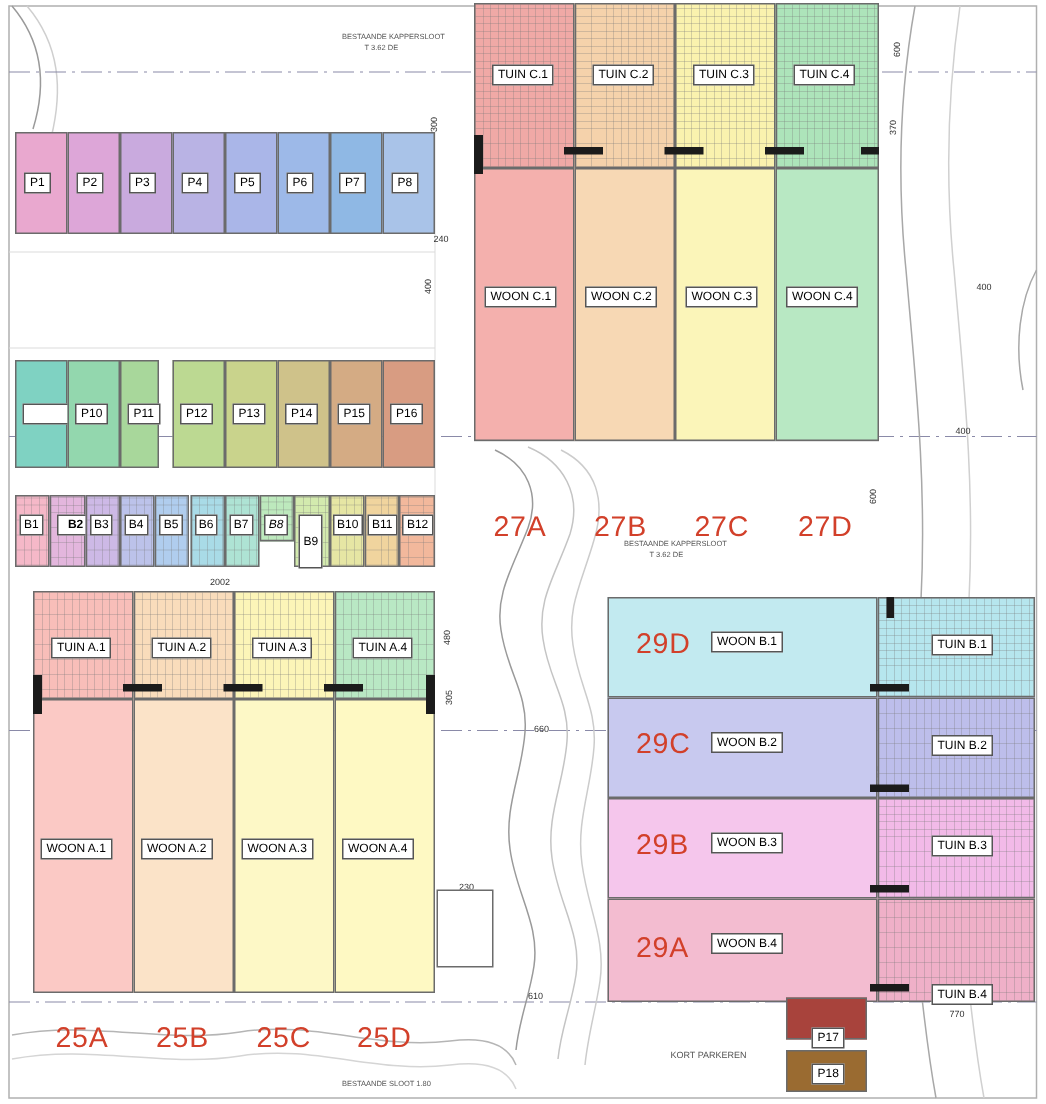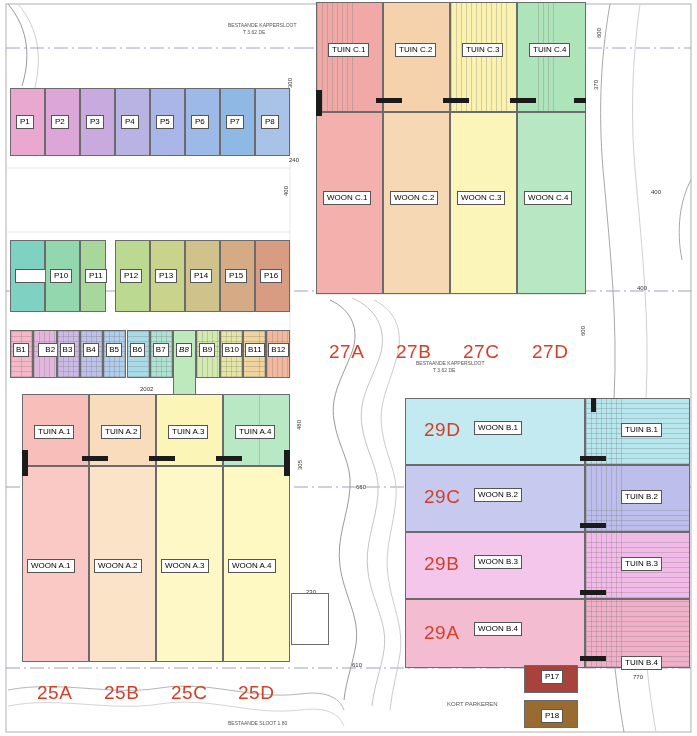--- a/index.html
+++ b/index.html
@@ -185,42 +185,42 @@
     <div class="cell" style="left:245px;top:0px;width:35px;height:72px;background:#d89c82;">
       <div class="tag" style="left:4px;top:28px;">P16</div>
     </div>
   </div>
 
   <div class="abs" style="left:10px;top:330px;width:280px;height:48px;">
     <div class="cell hatch" style="left:0px;top:0px;width:23.3px;height:48px;background-color:#f5b8c8;">
       <div class="tag" style="left:2px;top:12px;padding:1px 2px;">B1</div>
     </div>
     <div class="cell hatch" style="left:23.3px;top:0px;width:23.3px;height:48px;background-color:#e3b6dd;">
-      <div class="tag" style="left:4px;top:12px;padding:1px 6px;">B2</div>
+      <div class="tag" style="left:4px;top:12px;padding:1px 6px;font-weight:bold;">B2</div>
     </div>
     <div class="cell hatch" style="left:46.6px;top:0px;width:23.3px;height:48px;background-color:#cdb9e6;">
       <div class="tag" style="left:2px;top:12px;padding:1px 2px;">B3</div>
     </div>
     <div class="cell hatch" style="left:69.9px;top:0px;width:23.3px;height:48px;background-color:#bcc2ea;">
       <div class="tag" style="left:2px;top:12px;padding:1px 2px;">B4</div>
     </div>
     <div class="cell hatch" style="left:93.2px;top:0px;width:23.3px;height:48px;background-color:#b0cdee;">
       <div class="tag" style="left:2px;top:12px;padding:1px 2px;">B5</div>
     </div>
     <div class="cell hatch" style="left:116.5px;top:0px;width:23.3px;height:48px;background-color:#a9dbe7;">
       <div class="tag" style="left:2px;top:12px;padding:1px 2px;">B6</div>
     </div>
     <div class="cell hatch" style="left:139.8px;top:0px;width:23.3px;height:48px;background-color:#aee3d4;">
       <div class="tag" style="left:2px;top:12px;padding:1px 2px;">B7</div>
     </div>
-    <div class="cell hatch" style="left:163.1px;top:0px;width:23.3px;height:65px;background-color:#bde9bd;font-style:italic;">
+    <div class="cell hatch" style="left:163.1px;top:0px;width:23.3px;height:31px;background-color:#bde9bd;font-style:italic;">
       <div class="tag" style="left:2px;top:12px;padding:1px 2px;">B8</div>
     </div>
     <div class="cell hatch" style="left:186.4px;top:0px;width:23.3px;height:48px;background-color:#d3eaae;">
-      <div class="tag" style="left:2px;top:12px;padding:1px 2px;">B9</div>
+      <div class="tag" style="left:2px;top:12px;padding:12px 2px;">B9</div>
     </div>
     <div class="cell hatch" style="left:209.7px;top:0px;width:23.3px;height:48px;background-color:#e6e6a4;">
       <div class="tag" style="left:1px;top:12px;padding:1px 2px;">B10</div>
     </div>
     <div class="cell hatch" style="left:233px;top:0px;width:23.3px;height:48px;background-color:#f0d49e;">
       <div class="tag" style="left:1px;top:12px;padding:1px 2px;">B11</div>
     </div>
     <div class="cell hatch" style="left:256.3px;top:0px;width:23.7px;height:48px;background-color:#f2b89c;">
       <div class="tag" style="left:1px;top:12px;padding:1px 2px;">B12</div>
     </div>
@@ -339,19 +339,19 @@
     </div>
 
     <div class="wall" style="left:186px;top:0px;width:5px;height:14px;"></div>
     <div class="wall" style="left:175px;top:58px;width:26px;height:5px;"></div>
     <div class="wall" style="left:175px;top:125px;width:26px;height:5px;"></div>
     <div class="wall" style="left:175px;top:192px;width:26px;height:5px;"></div>
     <div class="wall" style="left:175px;top:258px;width:26px;height:5px;"></div>
   </div>
 
   <div class="cell" style="left:524px;top:665px;width:54px;height:28px;background:#a8433c;">
-    <div class="tag" style="left:16px;top:4px;">P17</div>
+    <div class="tag" style="left:16px;top:19px;">P17</div>
   </div>
   <div class="cell" style="left:524px;top:700px;width:54px;height:28px;background:#9a6b31;">
     <div class="tag" style="left:16px;top:8px;">P18</div>
   </div>
 
 </div>
 
 </body></html>

